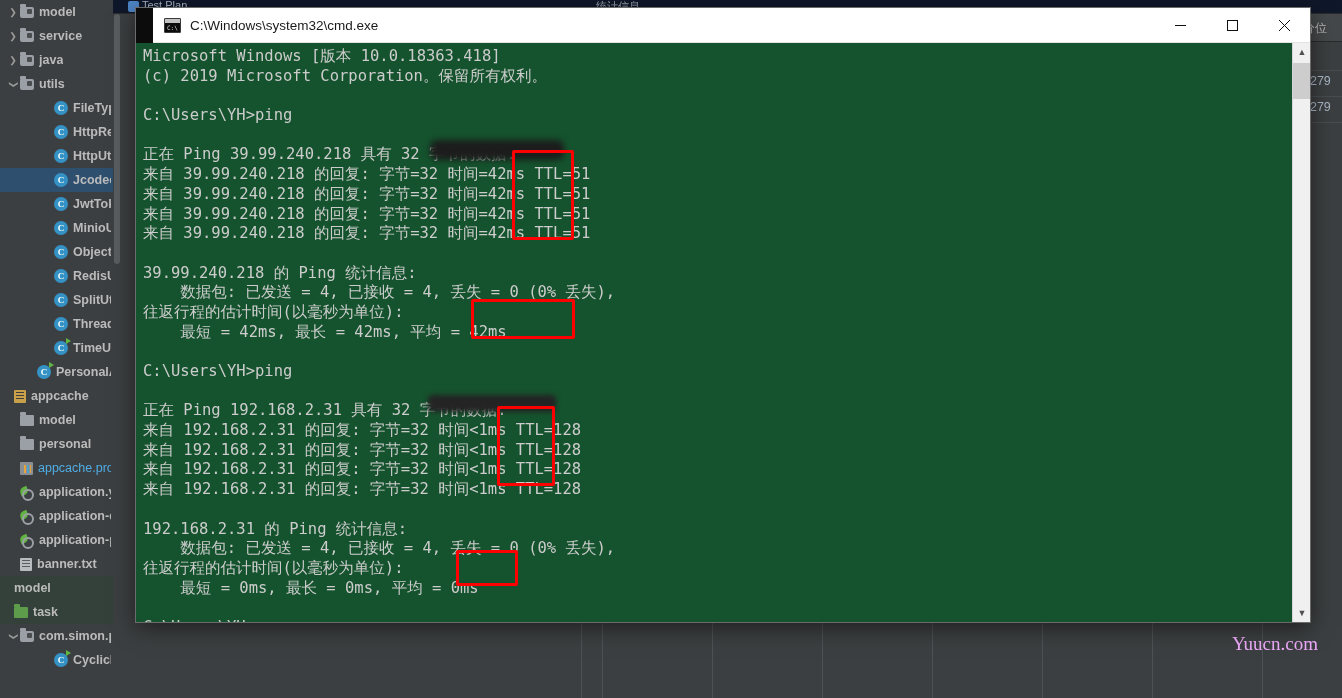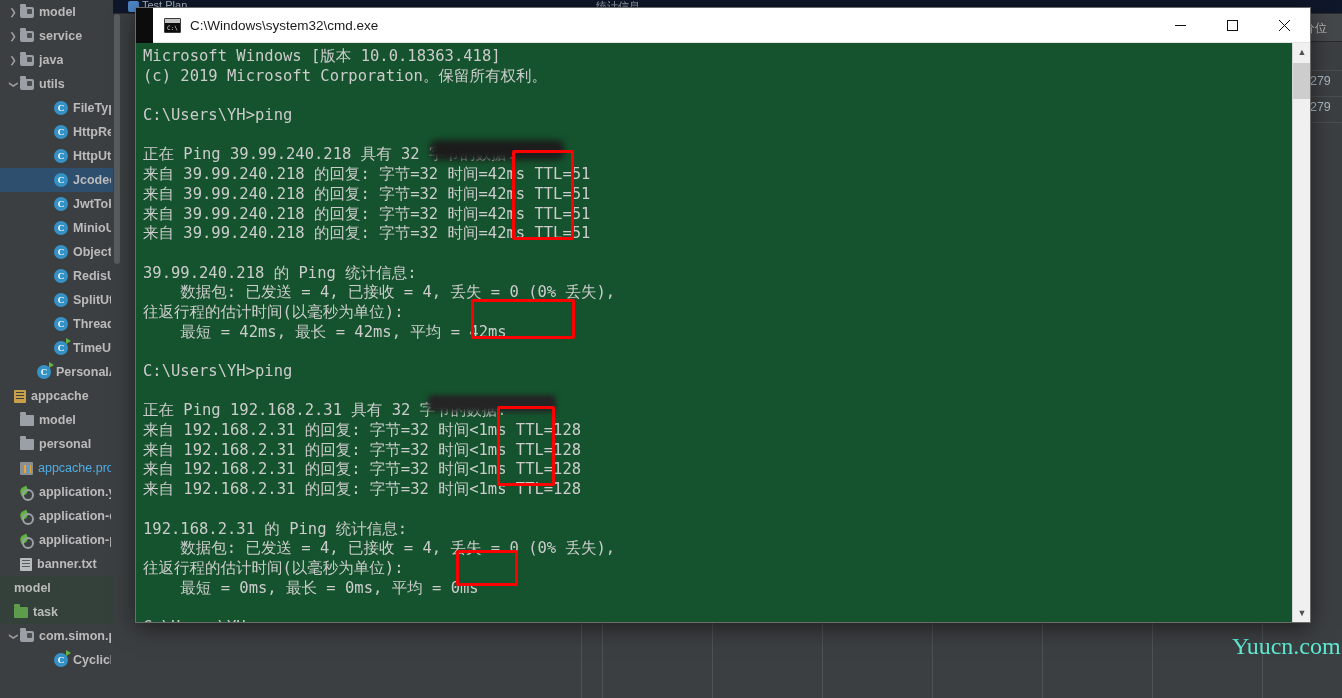--- a/index.html
+++ b/index.html
@@ -181,21 +181,21 @@
     font-size: 12.5px; color: #a9b7c6; white-space: nowrap;
   }
   .res-rowline {
     position: absolute; left: 0; right: 0; height: 1px; background: #4a4d4f;
   }
 
   
   .watermark {
     position: absolute; left: 1232px; top: 633px;
     font-family: "Liberation Serif", serif;
-    font-size: 24px; color: #5eead4; white-space: nowrap;
+    font-size: 19px; color: #f0abfc; white-space: nowrap;
   }
 
   
   .cmd-win {
     position: absolute; left: 136px; top: 8px;
     width: 1174px; height: 614px;
     background: #0c0c0c;
     box-shadow: 0 0 0 1px #6b6b6b, 0 5px 22px rgba(0,0,0,.55);
   }
   .cmd-title {

